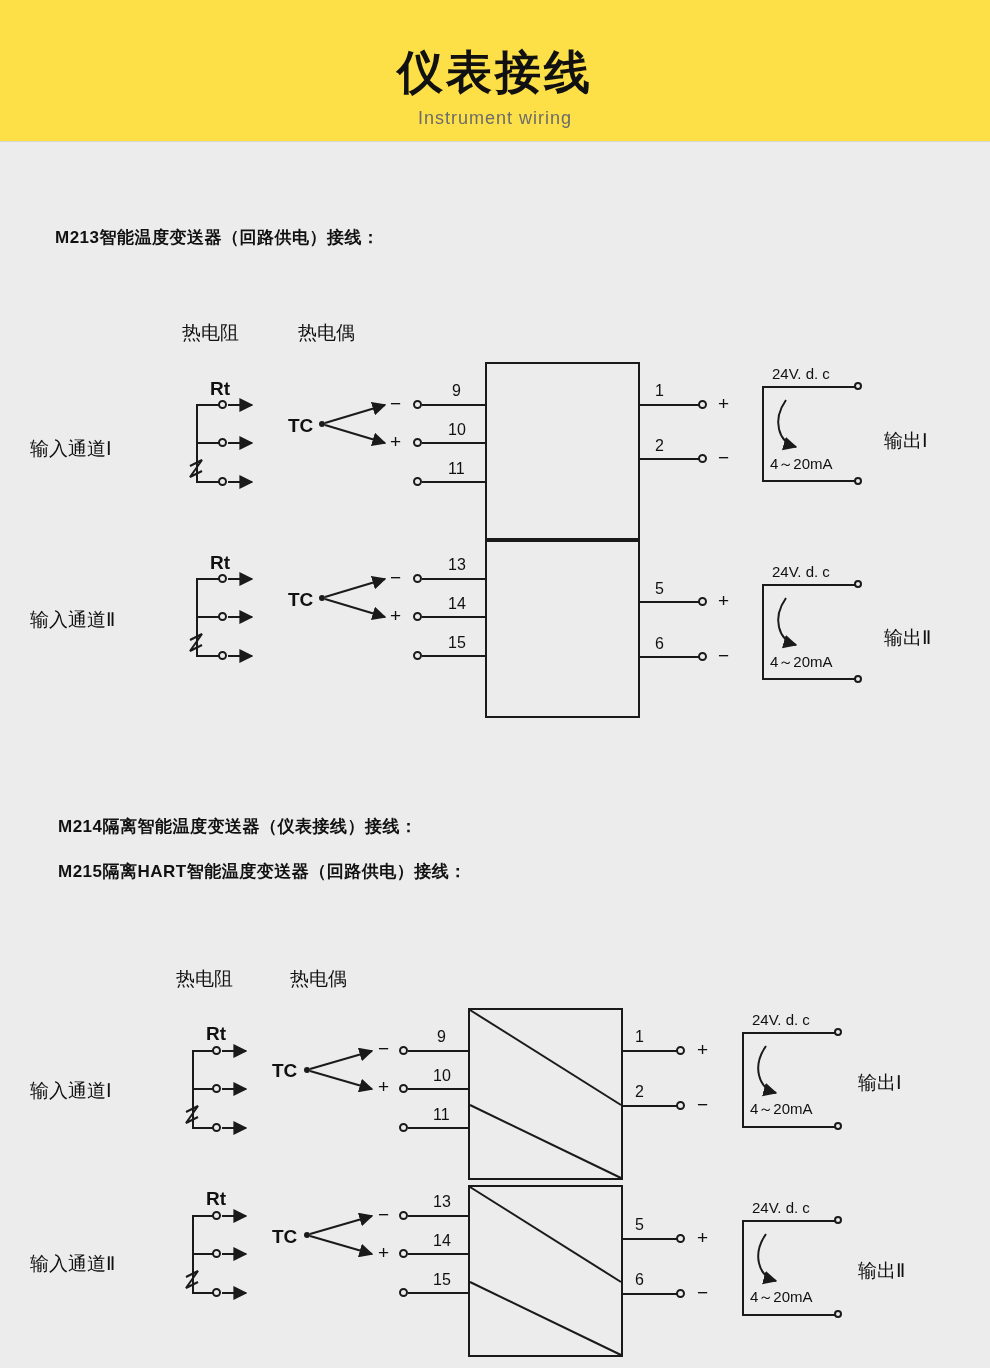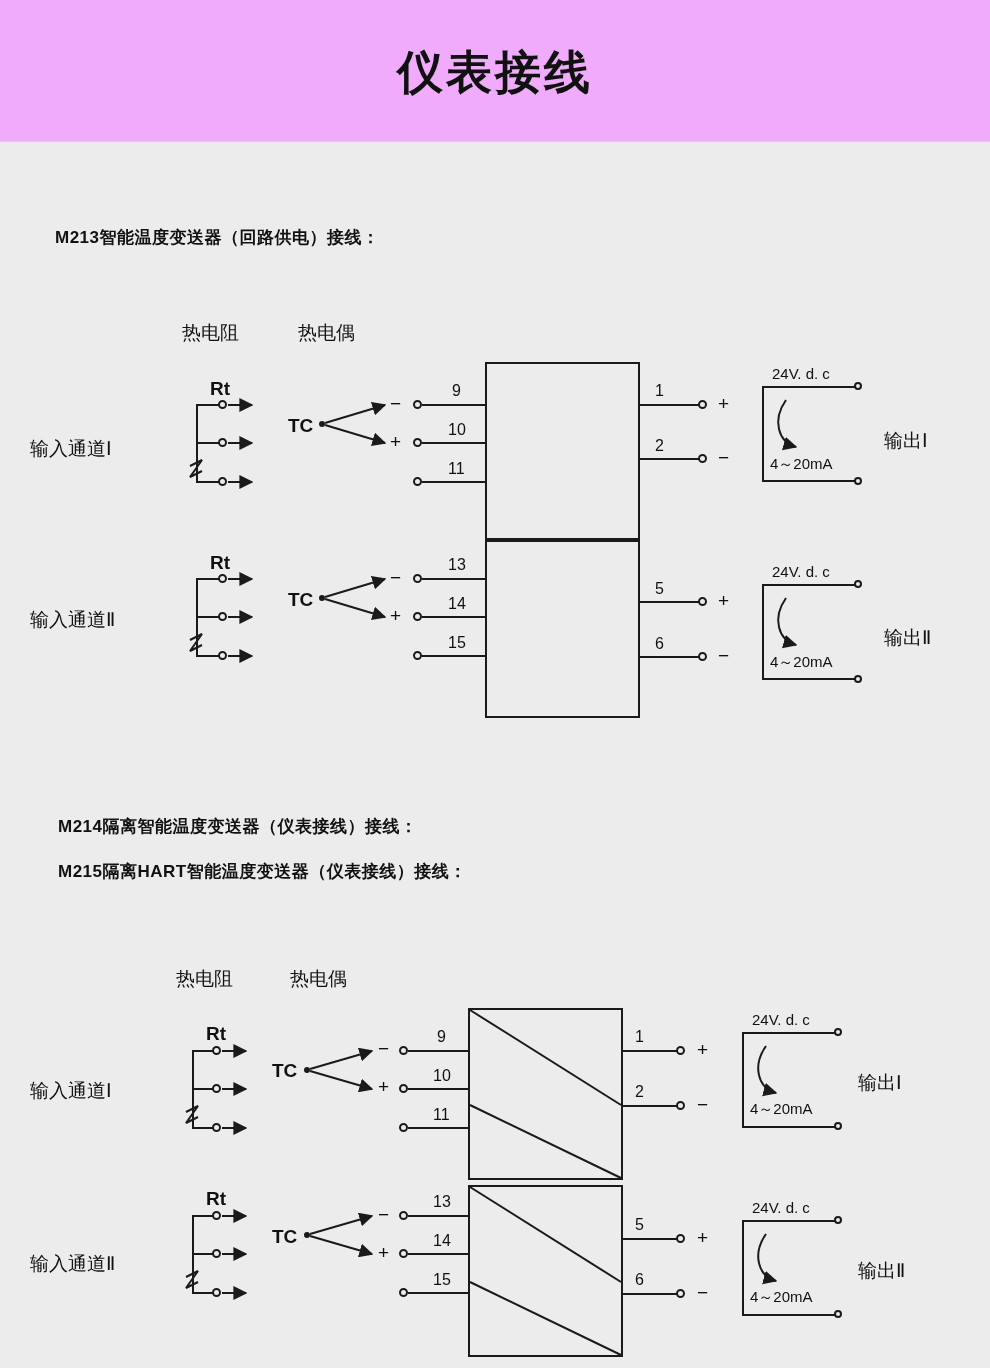--- a/index.html
+++ b/index.html
@@ -15,21 +15,21 @@
     color: #1a1a1a;
     overflow: hidden;
   }
 
   
   .header {
     position: absolute;
     left: 0; top: 0;
     width: 990px;
     height: 141px;
-    background: #f0abfc;
+    background: #fde047;
     border-bottom: 1px solid #d6d6d6;
   }
   .header-cn {
     position: absolute;
     width: 990px;
     top: 42px;
     text-align: center;
     font-size: 46px;
     font-weight: bold;
     letter-spacing: 3px;
@@ -108,20 +108,21 @@
     position: absolute;
     left: 0; top: 0;
     overflow: visible;
   }
 </style>
 </head>
 <body>
 
 <div class="header">
   <div class="header-cn">仪表接线</div>
+  <div class="header-en">Instrument wiring</div>
 </div>
 
 <div class="caption" style="left:55px; top:226px;">M213智能温度变送器（回路供电）接线：</div>
 
 <div class="diagram" style="top:0; width:990px; height:1368px;">
 
   <div class="t lbl" style="left:182px; top:320px;">热电阻</div>
   <div class="t lbl" style="left:298px; top:320px;">热电偶</div>
 
   <div class="box" style="left:485px; top:362px; width:155px; height:178px;"></div>
@@ -242,21 +243,21 @@
 
     <circle cx="322" cy="598" r="3" fill="#1a1a1a"></circle>
     <line x1="325" y1="597" x2="385" y2="579" stroke="#1a1a1a" stroke-width="2" marker-end="url(#arrow)"></line>
     <line x1="325" y1="599" x2="385" y2="617" stroke="#1a1a1a" stroke-width="2" marker-end="url(#arrow)"></line>
 
     <path d="M 786 598 C 772 618, 778 640, 796 645" stroke="#1a1a1a" stroke-width="2" fill="none" marker-end="url(#arrow)"></path>
   </svg>
 </div>
 
 <div class="caption" style="left:58px; top:815px;">M214隔离智能温度变送器（仪表接线）接线：</div>
-<div class="caption" style="left:58px; top:860px;">M215隔离HART智能温度变送器（仪表接线）接线：</div>
+<div class="caption" style="left:58px; top:860px;">M215隔离HART智能温度变送器（回路供电）接线：</div>
 
 <div class="diagram" style="top:0; width:990px; height:1368px;">
 
   <div class="t lbl" style="left:176px; top:966px;">热电阻</div>
   <div class="t lbl" style="left:290px; top:966px;">热电偶</div>
 
   <div class="box" style="left:468px; top:1008px; width:155px; height:172px;"></div>
   <div class="box" style="left:468px; top:1185px; width:155px; height:172px;"></div>
 
   <div class="t lbl" style="left:30px; top:1078px;">输入通道Ⅰ</div>

